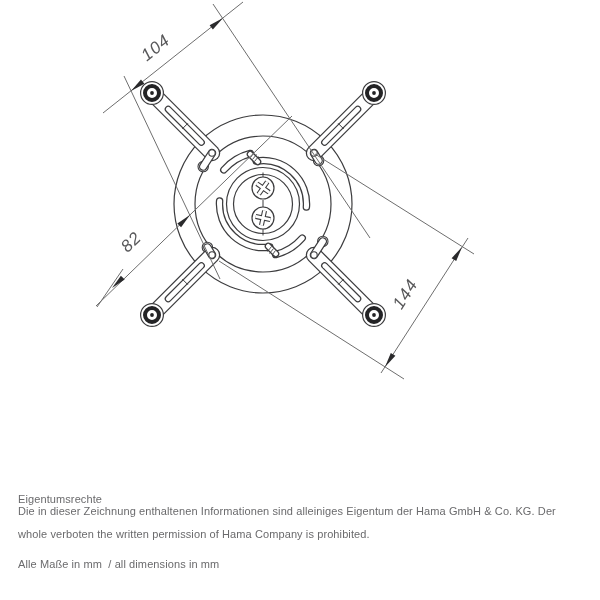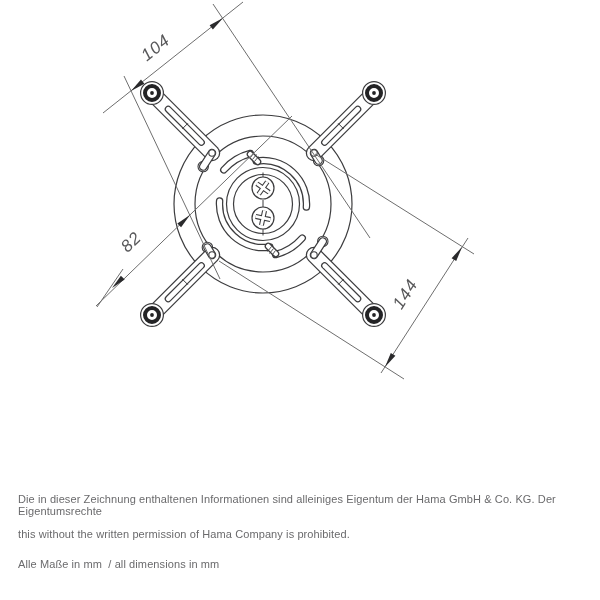--- a/index.html
+++ b/index.html
@@ -178,22 +178,22 @@
     <g>
       <path d="M468,238 L381,373" stroke="#6e6e6e" stroke-width="1" fill="none"></path>
       <polygon points="462,247 456.2,261.1 451.6,258.2" fill="#2a2a2c"></polygon>
       <polygon points="385,367 395.4,355.8 390.8,352.9" fill="#2a2a2c"></polygon>
       <text class="dim-label" x="410" y="297" text-anchor="middle" transform="rotate(-57.5 410 297)">144</text>
     </g>
   </svg>
 
   <div class="footer">
     <div class="para">
+      <div>Eigentumsrechte</div>
       <div>Die in dieser Zeichnung enthaltenen Informationen sind alleiniges Eigentum der Hama GmbH &amp; Co. KG. Der</div>
-      <div>Eigentumsrechte</div>
     </div>
     <div class="para">
-      <div>this without the written permission of Hama Company is prohibited.</div>
+      <div>whole verboten the written permission of Hama Company is prohibited.</div>
     </div>
     <div class="units">Alle Maße in mm  / all dimensions in mm</div>
   </div>
 
 </div>
 
 </body></html>

